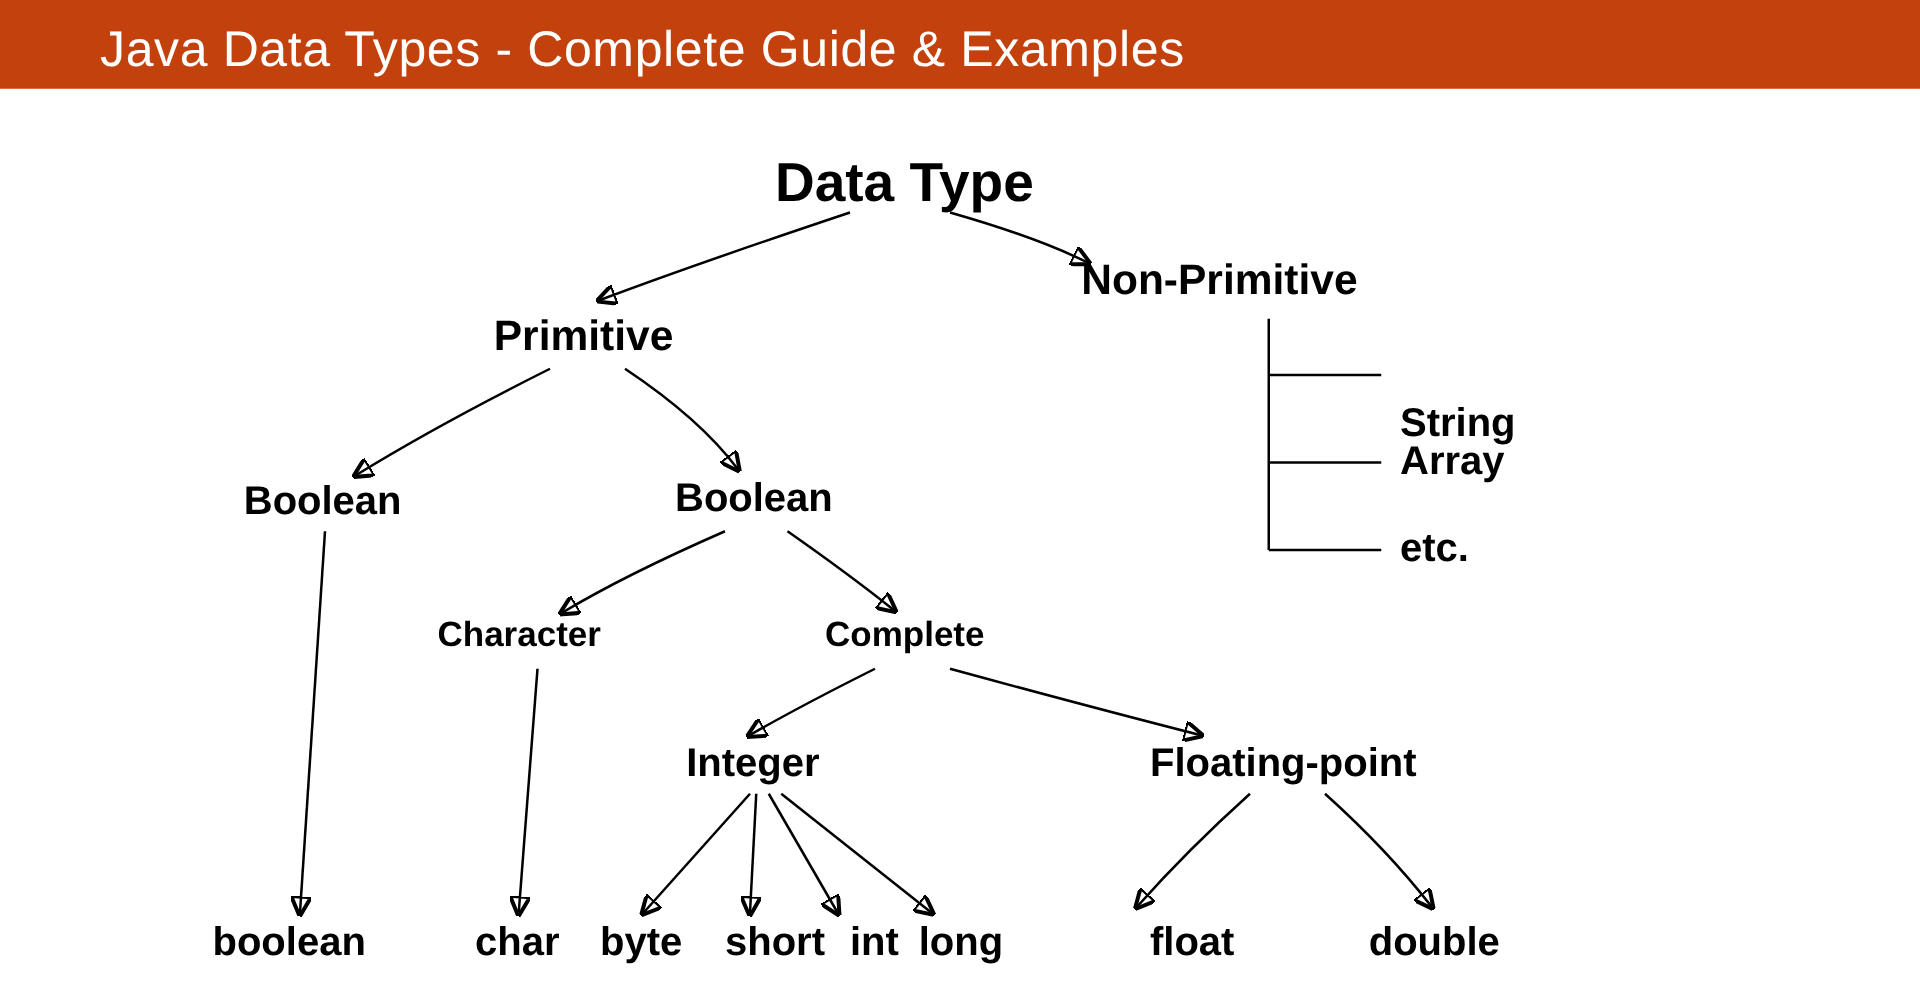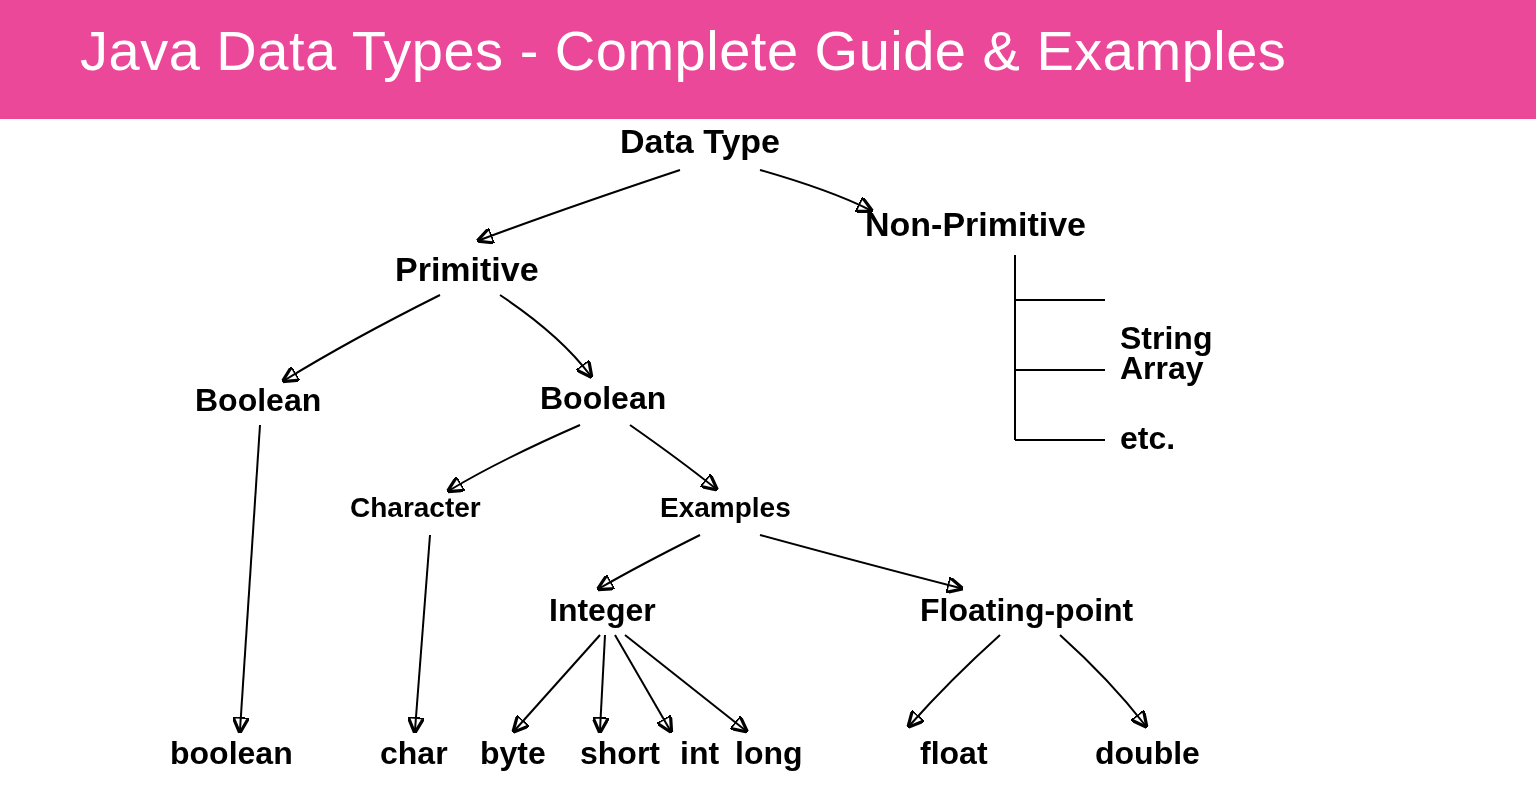--- a/index.html
+++ b/index.html
@@ -9,41 +9,41 @@
     background: #ffffff;
     color: #000000;
   }
   .page {
     width: 1536px;
     height: 794px;
     position: relative;
     overflow: hidden;
   }
   .header {
-    background: #ec4899;
+    background: #c2410c;
     color: #ffffff;
-    font-size: 56px;
+    font-size: 40px;
     font-weight: 400;
-    padding: 18px 40px 36px 80px;
+    padding: 18px 40px 8px 80px;
     letter-spacing: 0.5px;
   }
   .diagram {
     position: absolute;
     top: 110px;
     left: 0;
     width: 1536px;
     height: 684px;
   }
   .node {
     position: absolute;
     font-weight: 700;
     font-family: Arial, "Segoe UI", sans-serif;
     white-space: nowrap;
   }
-  .n-root      { font-size: 34px; }
+  .n-root      { font-size: 44px; }
   .n-l2        { font-size: 34px; }
   .n-l3        { font-size: 32px; }
   .n-l4        { font-size: 28px; }
   .n-l5        { font-size: 32px; }
   .leaf        { font-size: 32px; font-weight: 700; }
   .np          { font-size: 32px; font-weight: 700; }
 
   svg.arrows {
     position: absolute;
     top: 0; left: 0;
@@ -113,21 +113,21 @@
 
     <div class="node n-root" style="left:620px; top:12px;">Data Type</div>
 
     <div class="node n-l2" style="left:865px; top:95px;">Non-Primitive</div>
     <div class="node n-l2" style="left:395px; top:140px;">Primitive</div>
 
     <div class="node n-l3" style="left:195px; top:272px;">Boolean</div>
     <div class="node n-l3" style="left:540px; top:270px;">Boolean</div>
 
     <div class="node n-l4" style="left:350px; top:382px;">Character</div>
-    <div class="node n-l4" style="left:660px; top:382px;">Examples</div>
+    <div class="node n-l4" style="left:660px; top:382px;">Complete</div>
 
     <div class="node n-l5" style="left:549px; top:482px;">Integer</div>
     <div class="node n-l5" style="left:920px; top:482px;">Floating-point</div>
 
     <div class="node leaf" style="left:170px; top:625px;">boolean</div>
     <div class="node leaf" style="left:380px; top:625px;">char</div>
     <div class="node leaf" style="left:480px; top:625px;">byte</div>
     <div class="node leaf" style="left:580px; top:625px;">short</div>
     <div class="node leaf" style="left:680px; top:625px;">int</div>
     <div class="node leaf" style="left:735px; top:625px;">long</div>

